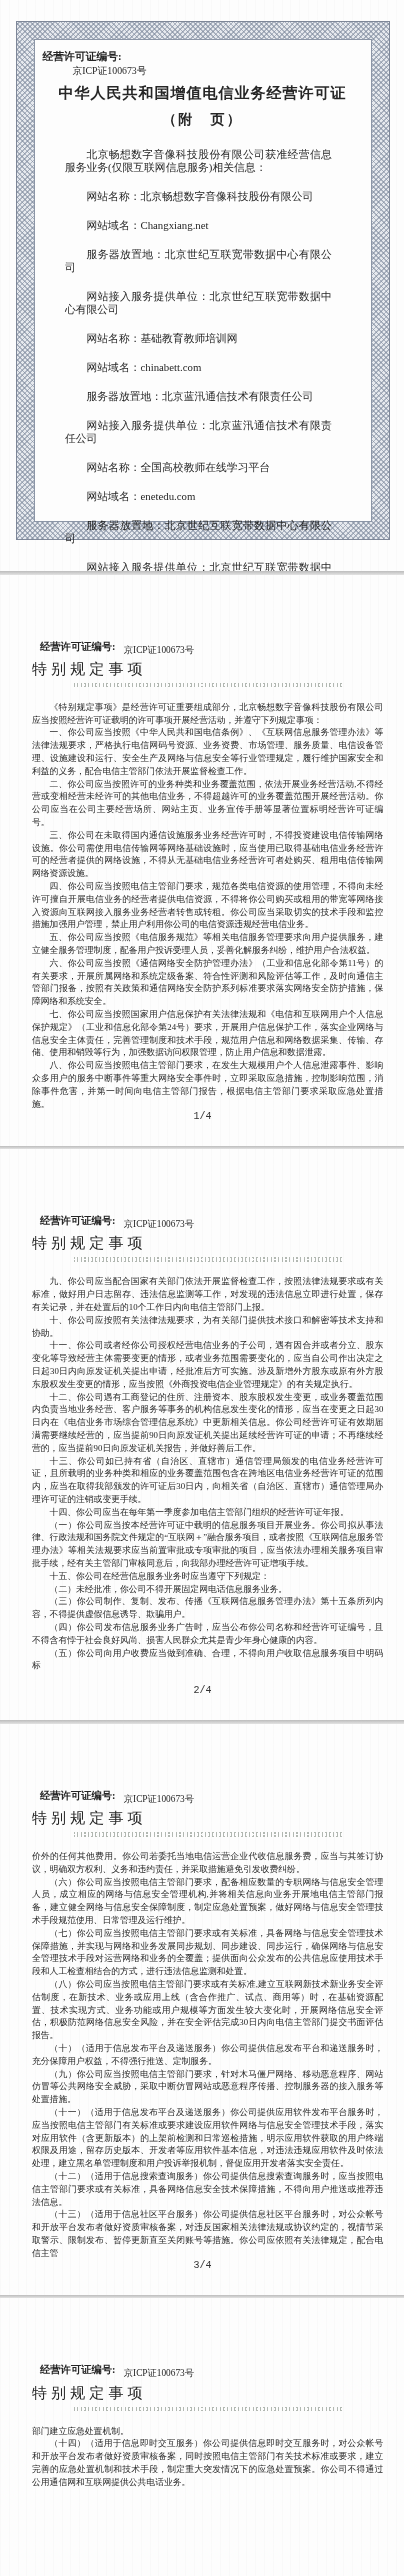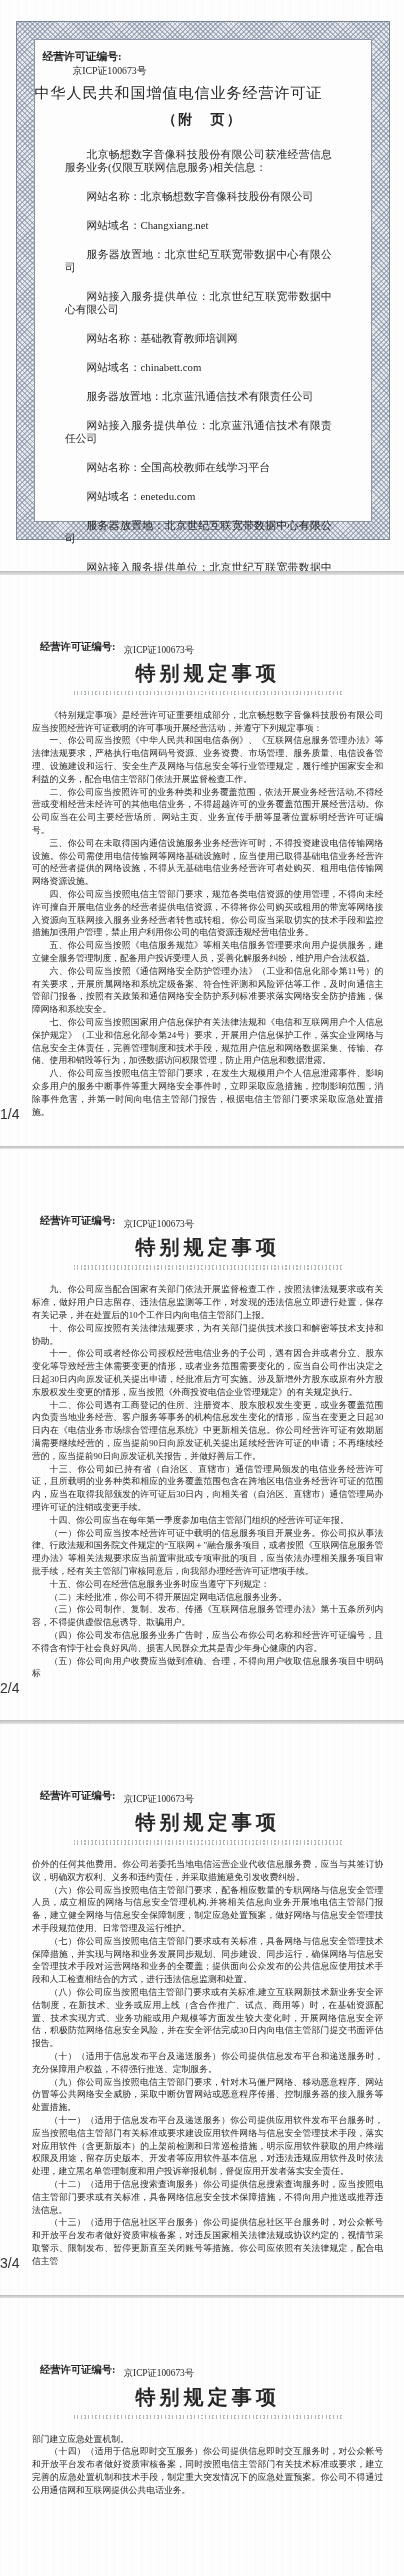--- a/index.html
+++ b/index.html
@@ -16,41 +16,41 @@
     border:1px solid #7e8798;
     background-color:#e6e9ee;
     background-image:
       repeating-linear-gradient(45deg,rgba(122,134,154,.55) 0 1.3px,transparent 1.3px 3.6px),
       repeating-linear-gradient(-45deg,rgba(122,134,154,.55) 0 1.3px,transparent 1.3px 3.6px);}
   .cert-inner{position:absolute;inset:17px;background:#fdfdfd;border:0.5px solid #8b95a6;
     box-sizing:border-box;padding-top:10.3px;}
   .cert-lic{margin-left:15.5px;}
   .lic-label{font-weight:bold;font-size:10.8px;}
   .cert-lic .lic-value{display:block;font-size:9.8px;margin:1.5px 0 0 30px;}
-  .cert-title{margin:5.2px 0 0 0;font-size:15px;font-weight:normal;letter-spacing:1px;}
+  .cert-title{margin:5.2px 0 0 0;text-align:center;font-size:15px;font-weight:bold;letter-spacing:1px;}
   .cert-subtitle{margin:8.2px 0 0 0;text-align:center;font-size:14px;font-weight:bold;letter-spacing:2.1px;}
   .cert-body{width:299px;margin:19.6px 0 0 14.4px;font-size:10.8px;line-height:13px;}
   .cert-body p{margin:16px;text-indent:2em;text-align:justify;}
   .cert-body .intro{margin-bottom:7.2px;}
   .cert-body .entry{margin-bottom:5.7px;}
 
   
   .license-line{margin-left:8px;white-space:nowrap;}
   .text-page .lic-label{font-size:10.3px;}
   .text-page .lic-value{font-size:9.3px;position:relative;top:3.1px;margin-left:6.2px;}
-  .sp-title{margin:6.2px 0 0 0;text-align:center;font-size:20px;font-weight:bold;letter-spacing:4.1px;}
+  .sp-title{margin:6.2px 0 0 0;font-size:15px;font-weight:normal;letter-spacing:4.1px;}
   .zigzag{width:268px;height:4.6px;margin:4.1px auto 0;opacity:.75;
     background-image:
       repeating-linear-gradient(100deg,#9aa29a 0 0.8px,transparent 0.8px 3.6px),
       repeating-linear-gradient(80deg,#9aa29a 0 0.8px,transparent 0.8px 3.6px);}
   .body{margin-top:13.4px;font-size:8.8px;line-height:12.8px;}
   .body p{margin:0;text-indent:2em;text-align:justify;}
   .body p.cont{text-indent:0;}
-  .page-num{position:absolute;left:0;right:0;bottom:24px;
-    font-size:14px;font-family:Liberation Sans, sans-serif;color:#333;}
+  .page-num{position:absolute;left:0;right:0;bottom:24px;text-align:center;
+    font-size:10px;font-family:Liberation Mono, monospace;color:#333;}
 </style>
 </head>
 <body>
 
 <div id="canvas">
 
   <section class="sheet cert-sheet">
     <div class="cert-frame">
       <div class="cert-inner">
         <div class="license-line cert-lic">

